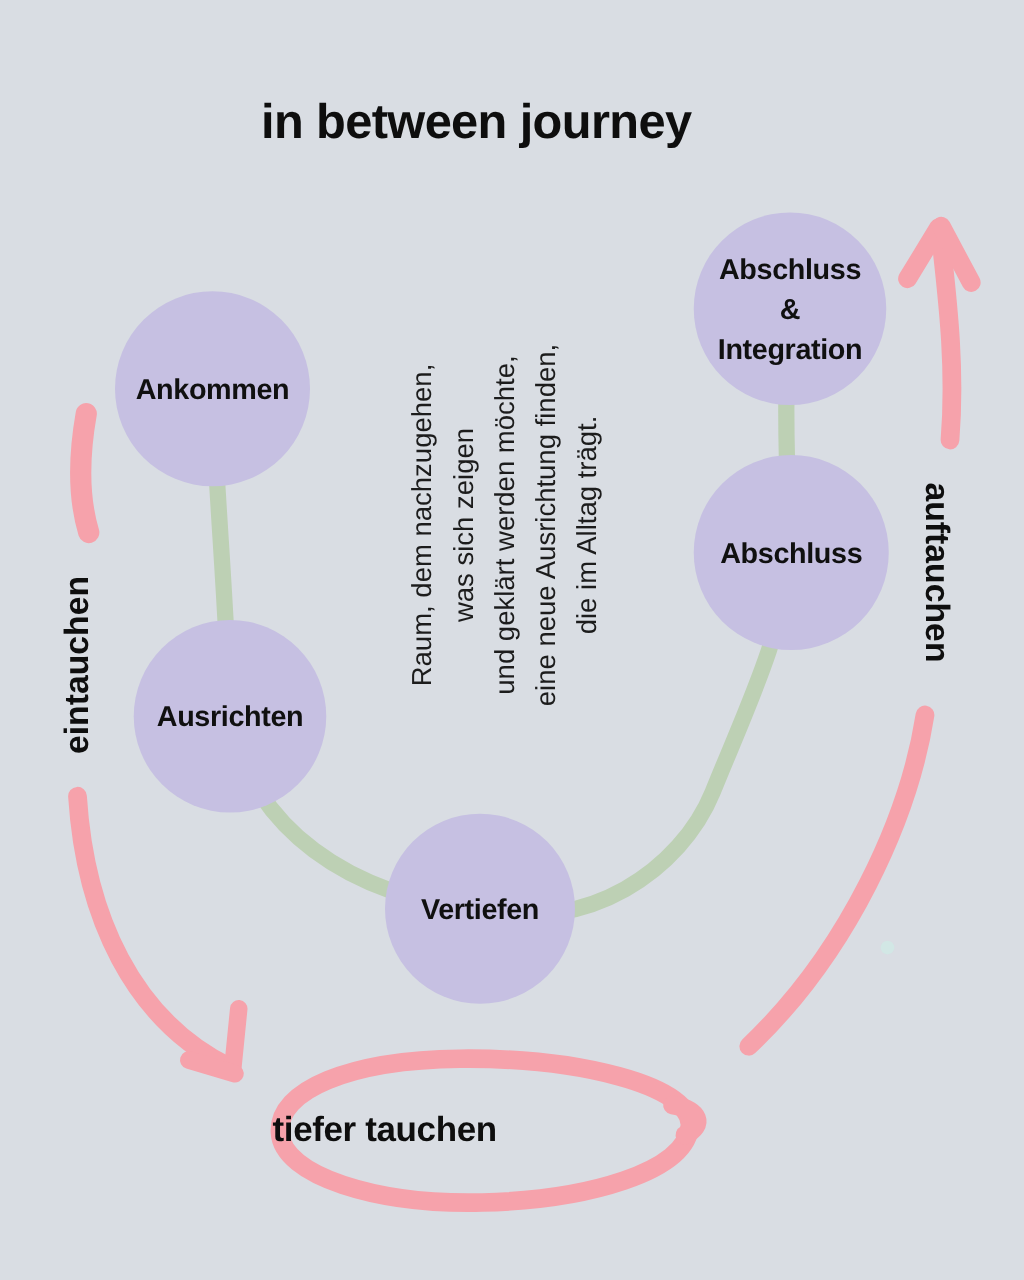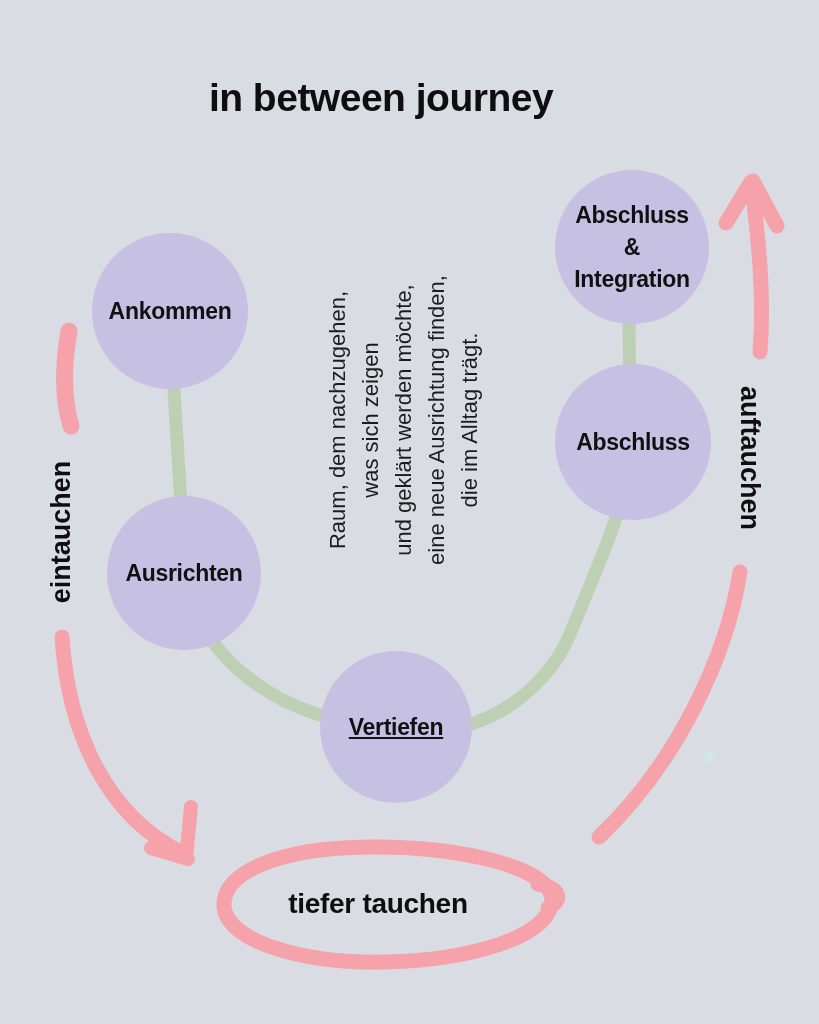--- a/index.html
+++ b/index.html
@@ -36,21 +36,21 @@
     background:var(--color-node-fill,#c6c0e2);
     display:flex;align-items:center;justify-content:center;
     text-align:center;
   }
   .node-label{
     font-weight:700;font-size:23px;line-height:1.4;color:#101010;
     max-width:134px;letter-spacing:-0.3px;
   }
   .n1{left:92px;top:233px;width:156px;height:156px;}
   .n2{left:107px;top:496px;width:154px;height:154px;}
-  .n3{left:320px;top:651px;width:152px;height:152px;text-decoration:underline;}
+  .n3{left:308px;top:651px;width:152px;height:152px;}
   .n4{left:498px;top:562px;width:144px;height:144px;}
   .n5{left:555px;top:364px;width:156px;height:156px;}
   .n6{left:555px;top:170px;width:154px;height:154px;}
 
   .side-label{
     position:absolute;width:170px;height:34px;
     font-weight:700;font-size:27px;text-align:center;line-height:34px;
     color:#0e0e0e;white-space:nowrap;
   }
   .side-label.left{left:-24px;top:515px;transform:rotate(-90deg);}
@@ -60,21 +60,21 @@
     position:absolute;left:242px;top:334px;width:322px;height:172px;
     transform:rotate(-90deg);
     display:flex;flex-direction:column;justify-content:center;
     text-align:center;font-size:22px;line-height:33px;font-weight:400;
     color:#1c1c1c;white-space:nowrap;
   }
   .center-note span{display:block;}
 
   .bottom-label{
     position:absolute;left:218px;top:888px;width:320px;
-    text-align:center;font-size:28px;font-weight:700;letter-spacing:-0.3px;
+    font-size:28px;font-weight:700;letter-spacing:-0.3px;
     color:#0e0e0e;
   }
 </style>
 </head>
 <body>
 
 <div class="canvas">
 
   <svg class="layer" viewBox="0 0 819 1024">
 

